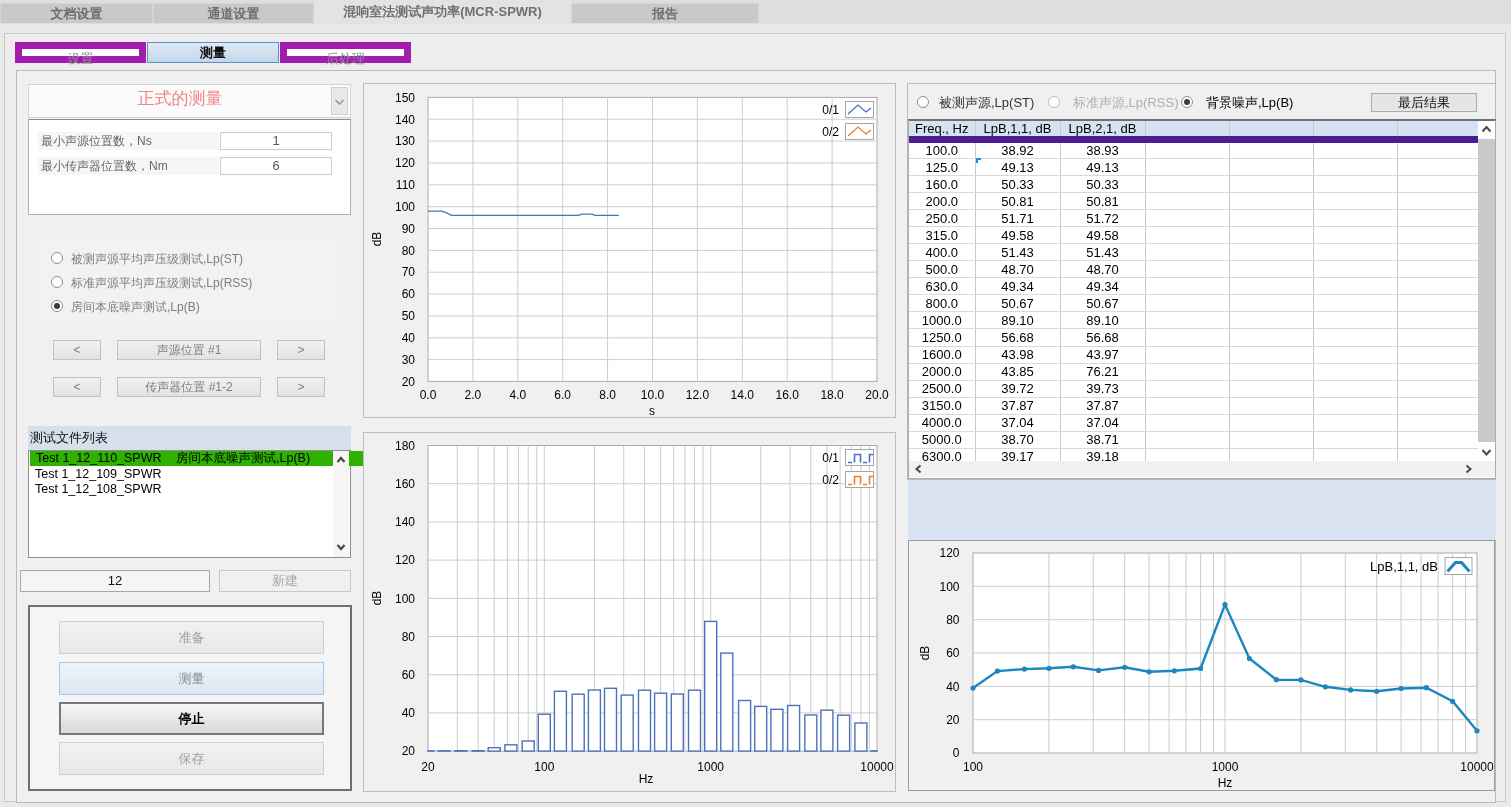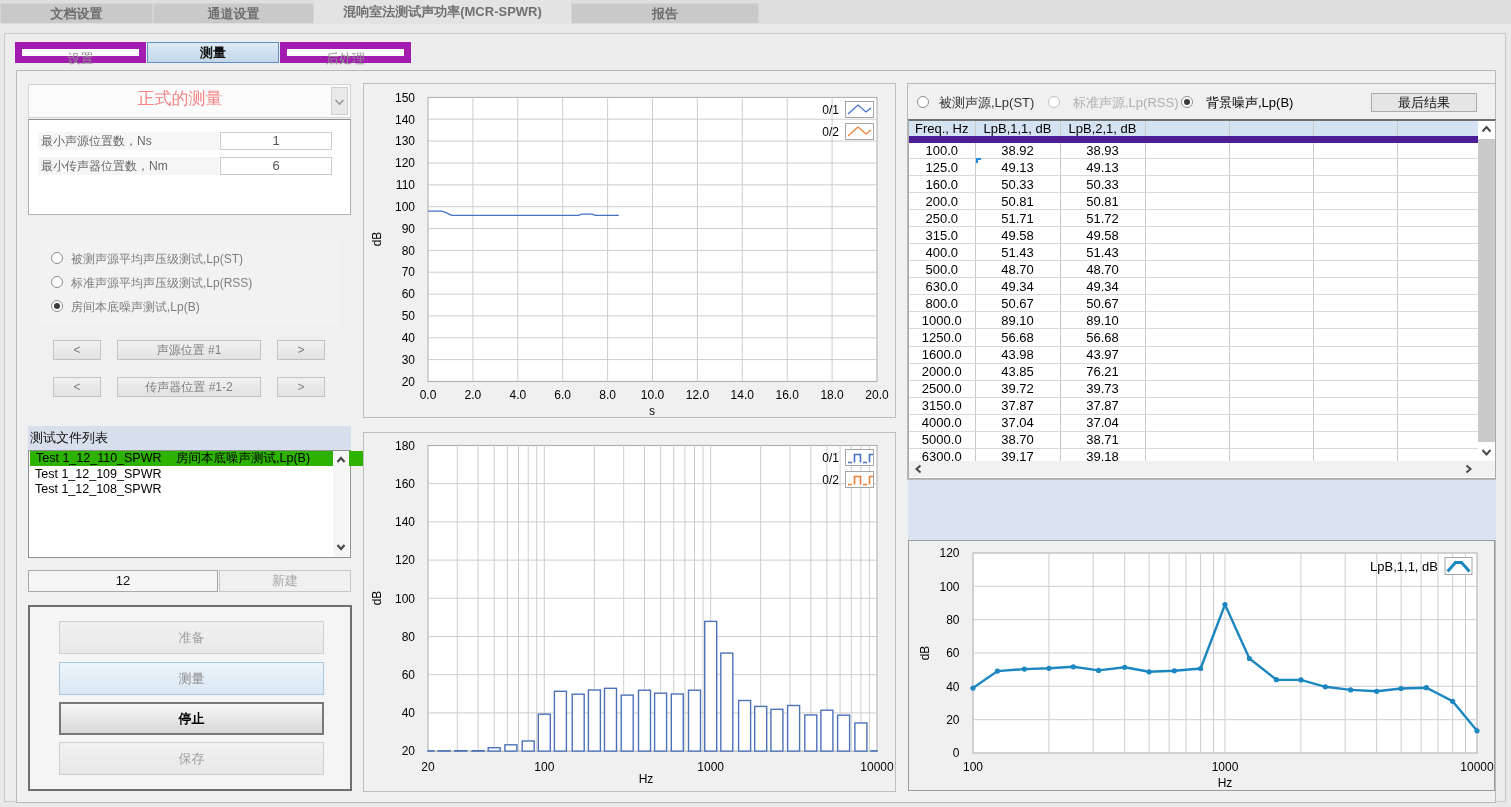--- a/index.html
+++ b/index.html
@@ -19,21 +19,21 @@
 .inprow{position:absolute;background:#FFF;border:1px solid #C6CDD5;color:#555;font-size:13px;text-align:center;line-height:16px;}
 .radiogroup{left:39px;top:241px;width:300px;height:85px;background:#F2F2F2;}
 .radio{position:absolute;width:12px;height:12px;border:1px solid #8E8E8E;border-radius:50%;background:#FFF;}
 .radio.sel::after{content:"";position:absolute;left:2px;top:2px;width:6px;height:6px;border-radius:50%;background:#3C3C3C;}
 .rlbl{position:absolute;font-size:12px;color:#7E7E7E;line-height:14px;white-space:nowrap;}
 .navbtn{position:absolute;height:20px;background:linear-gradient(#F1F1F1,#E2E2E2);border:1px solid #C2C2C2;text-align:center;line-height:18px;font-size:12px;color:#7E7E7E;}
 .filehdr{left:28px;top:426px;width:323px;height:24px;background:#D6DFEB;color:#111;font-size:13px;line-height:24px;padding-left:2px;}
 .filelist{left:28px;top:450px;width:323px;height:108px;background:#FFF;border:1px solid #8F8F8F;}
 .fitem{position:absolute;left:1px;height:14px;font-size:12.5px;line-height:14px;color:#000;white-space:nowrap;}
 .scroll{position:absolute;background:#F1F1F1;}
-.btn12{left:28px;top:570px;width:190px;height:22px;background:#F5F5F5;border:1px solid #A8A8A8;text-align:center;line-height:20px;font-size:13px;color:#111;}
+.btn12{left:20px;top:570px;width:190px;height:22px;background:#F5F5F5;border:1px solid #A8A8A8;text-align:center;line-height:20px;font-size:13px;color:#111;}
 .btnnew{left:219px;top:570px;width:132px;height:22px;background:#F0F0F0;border:1px solid #C8C8C8;text-align:center;line-height:20px;font-size:13px;color:#A6A6A6;}
 .ctrlbox{left:28px;top:605px;width:324px;height:186px;border:2px solid #6F6F6F;background:#F5F5F5;}
 .cbtn{position:absolute;left:59px;width:265px;height:33px;text-align:center;font-size:13px;line-height:31px;}
 .chartpanel{background:#F0F0F0;border:1px solid #BDBDBD;}
 .rradio-lbl{position:absolute;font-size:13px;line-height:14px;white-space:nowrap;}
 .lastbtn{left:1371px;top:93px;width:106px;height:19px;background:#E5E5E5;border:1px solid #ABABAB;text-align:center;line-height:17px;font-size:13px;color:#111;}
 .tblwrap{left:908px;top:119px;width:588px;height:360px;border:1px solid #ABABAB;border-top:2px solid #6F6F6F;background:#FFF;}
 table.grid{border-collapse:collapse;table-layout:fixed;width:569px;font-size:13px;color:#000;}
 table.grid td{border-right:1px solid #C9C9C9;border-bottom:1px solid #D9D9D9;text-align:center;height:17.05px;padding:0;overflow:hidden;white-space:nowrap;}
 table.grid tr.hdr td{background:#D5E2F1;border-bottom:7px solid #4c1d95;height:16px;}

